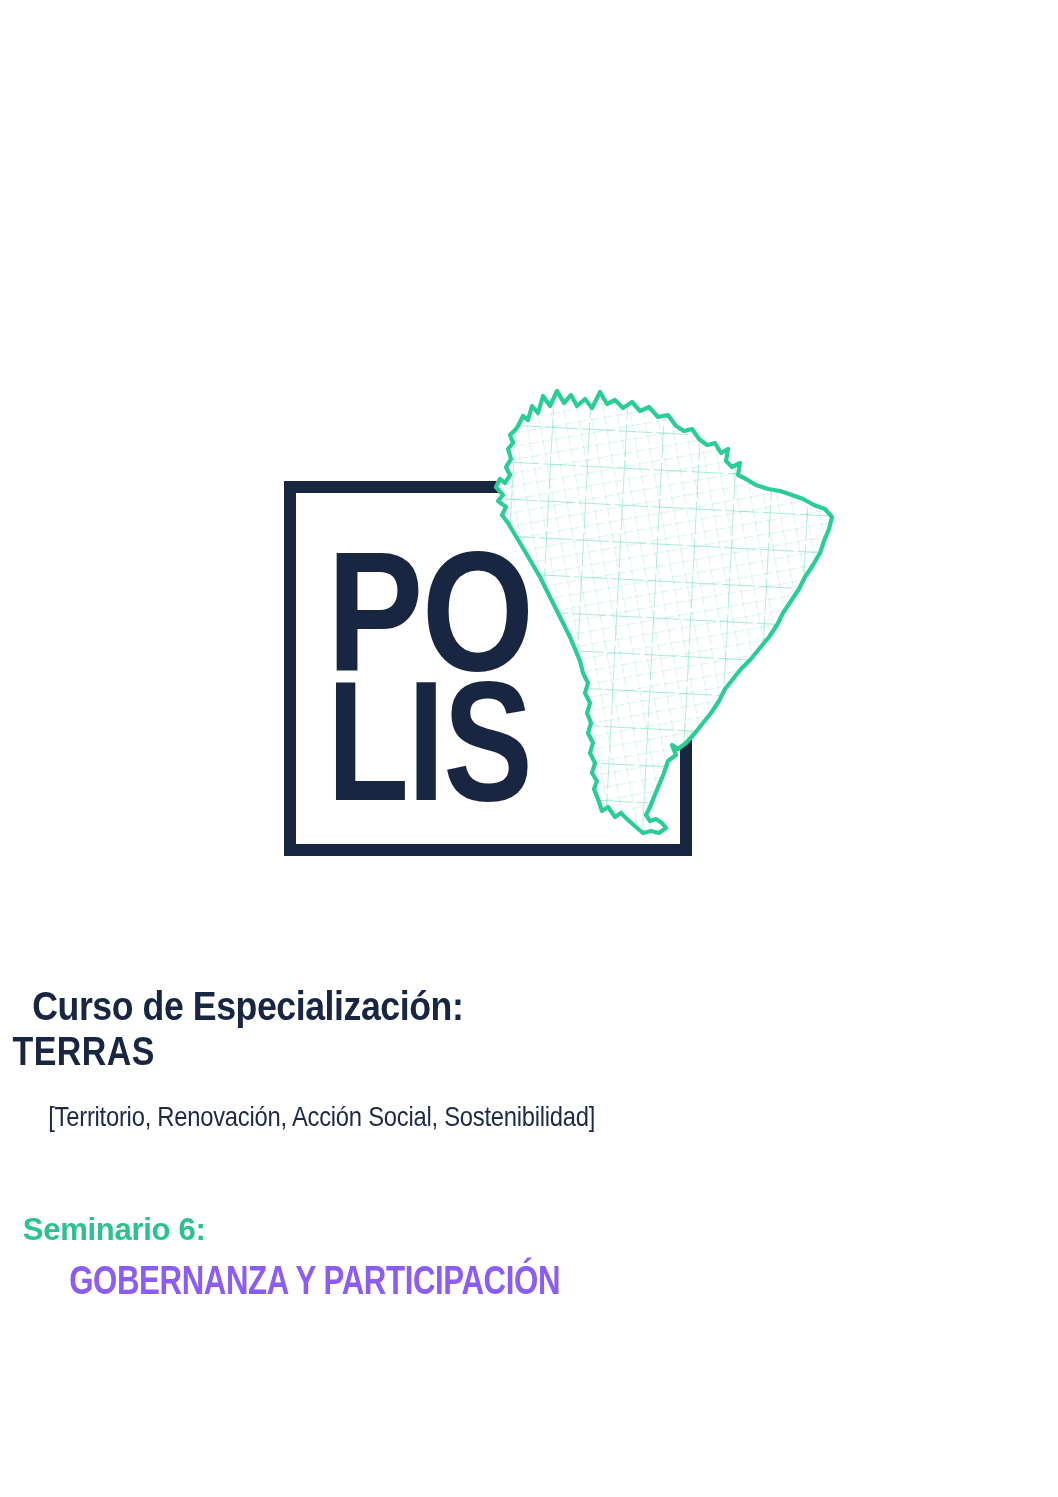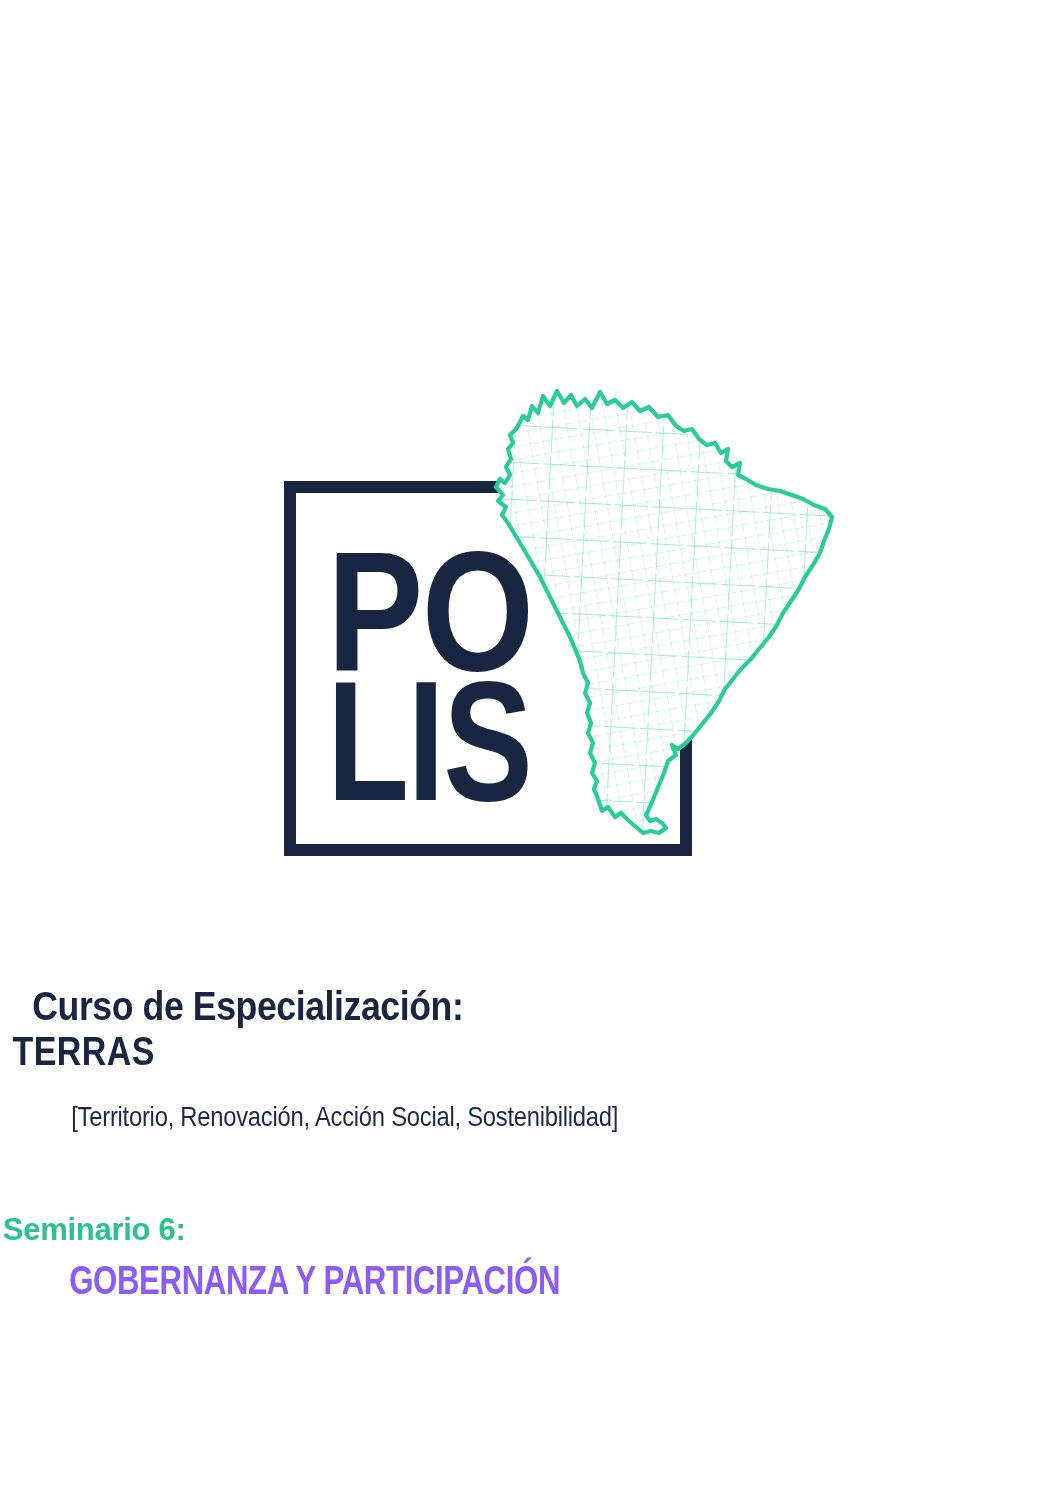--- a/index.html
+++ b/index.html
@@ -27,24 +27,24 @@
   
   .tline { position:absolute; left:0; right:0; text-align:left; white-space:nowrap; }
   .sx { display:inline-block; transform-origin:50% 50%; }
 
   .curso  { top:982px;  font-size:41px; line-height:48px; font-weight:bold; color:#192642; letter-spacing:-0.5px; }
   .curso .sx  { transform:scaleX(0.87); }
 
   .terras { top:1004px; font-size:40px; line-height:46px; font-weight:bold; color:#192642; letter-spacing:0.5px;margin-top:24px; }
   .terras .sx { transform:scaleX(0.85); }
 
-  .subt   { top:1097px; font-size:28px; line-height:40px; font-weight:400; color:#1d2a47; letter-spacing:-0.3px;padding-left:23px; }
+  .subt   { top:1097px; font-size:28px; line-height:40px; font-weight:400; color:#1d2a47; letter-spacing:-0.3px; }
   .subt .sx   { transform:scaleX(0.85); }
 
-  .semlbl { top:1208px; font-size:32px; line-height:42px; font-weight:bold; color:#2bc28e; letter-spacing:-0.3px; }
+  .semlbl { top:1208px; font-size:32px; line-height:42px; font-weight:bold; color:#2bc28e; letter-spacing:-0.3px;margin-left:20px; }
   .semlbl .sx { transform:scaleX(0.97); }
 
   .semttl { top:1256px; font-size:40px; line-height:48px; font-weight:bold; color:#8b5cf6; letter-spacing:-0.5px; }
   .semttl .sx { transform:scaleX(0.78); }
 </style>
 </head>
 <body>
 
 <div class="page">
 

